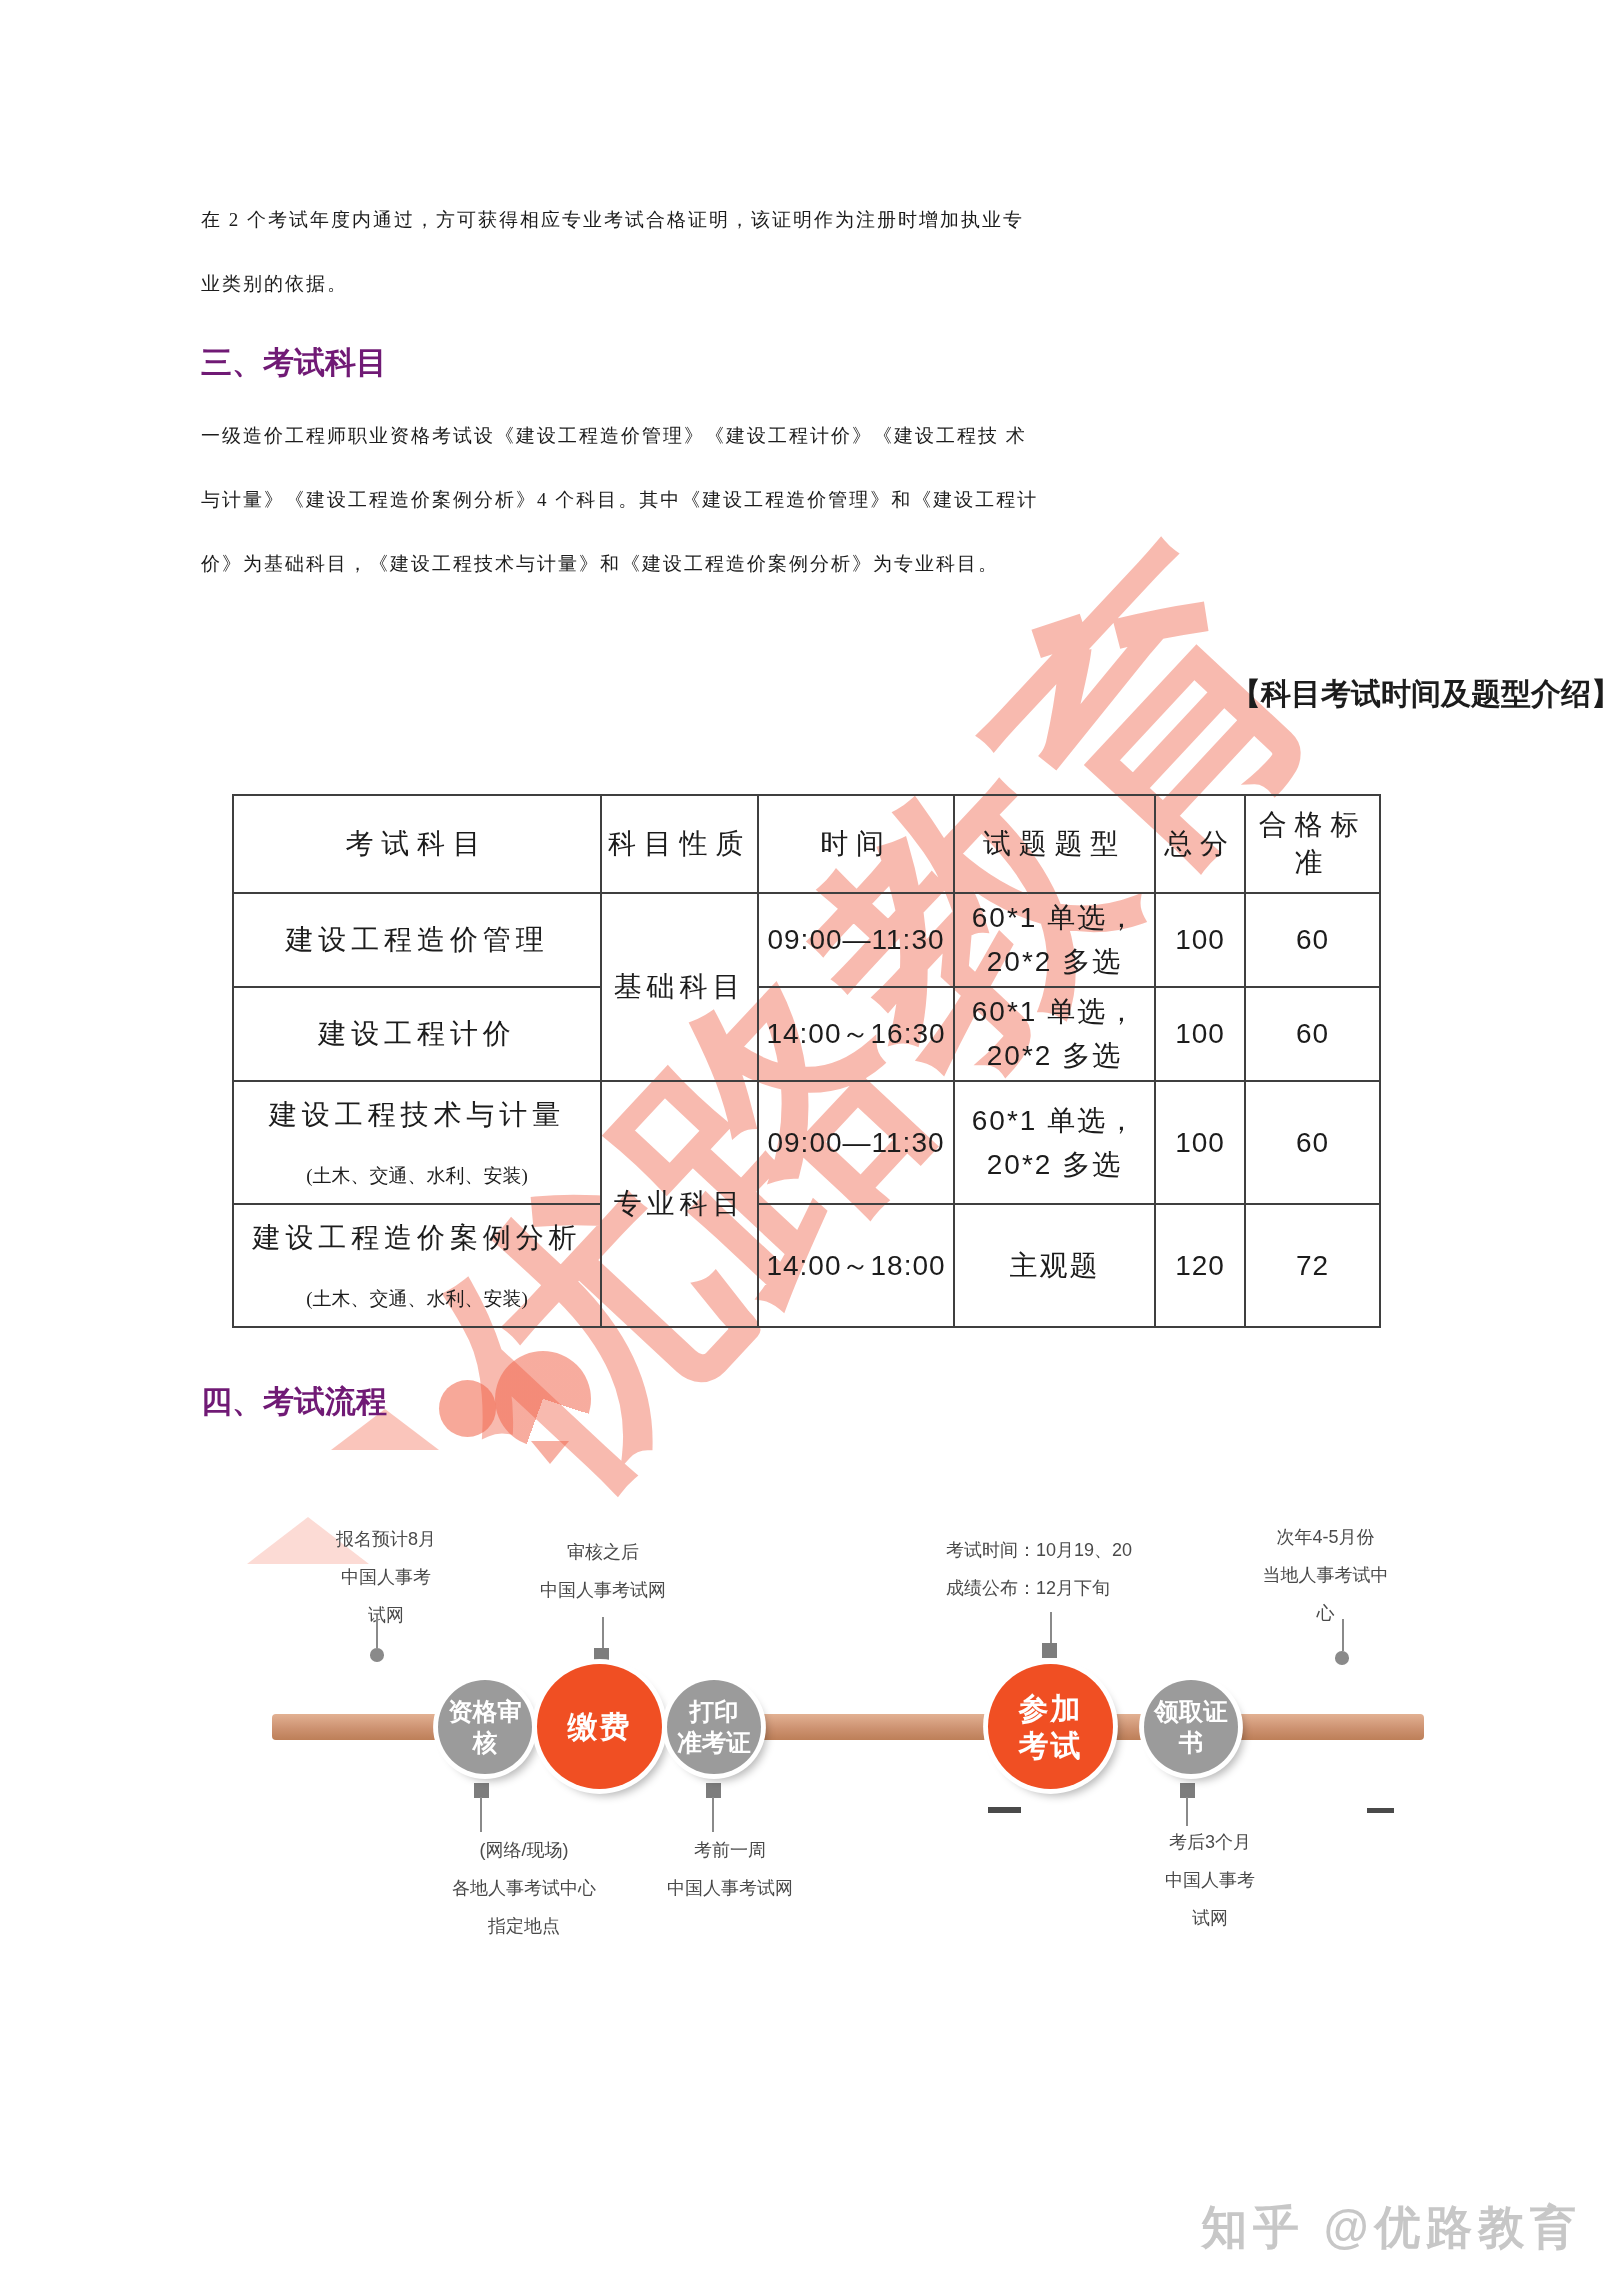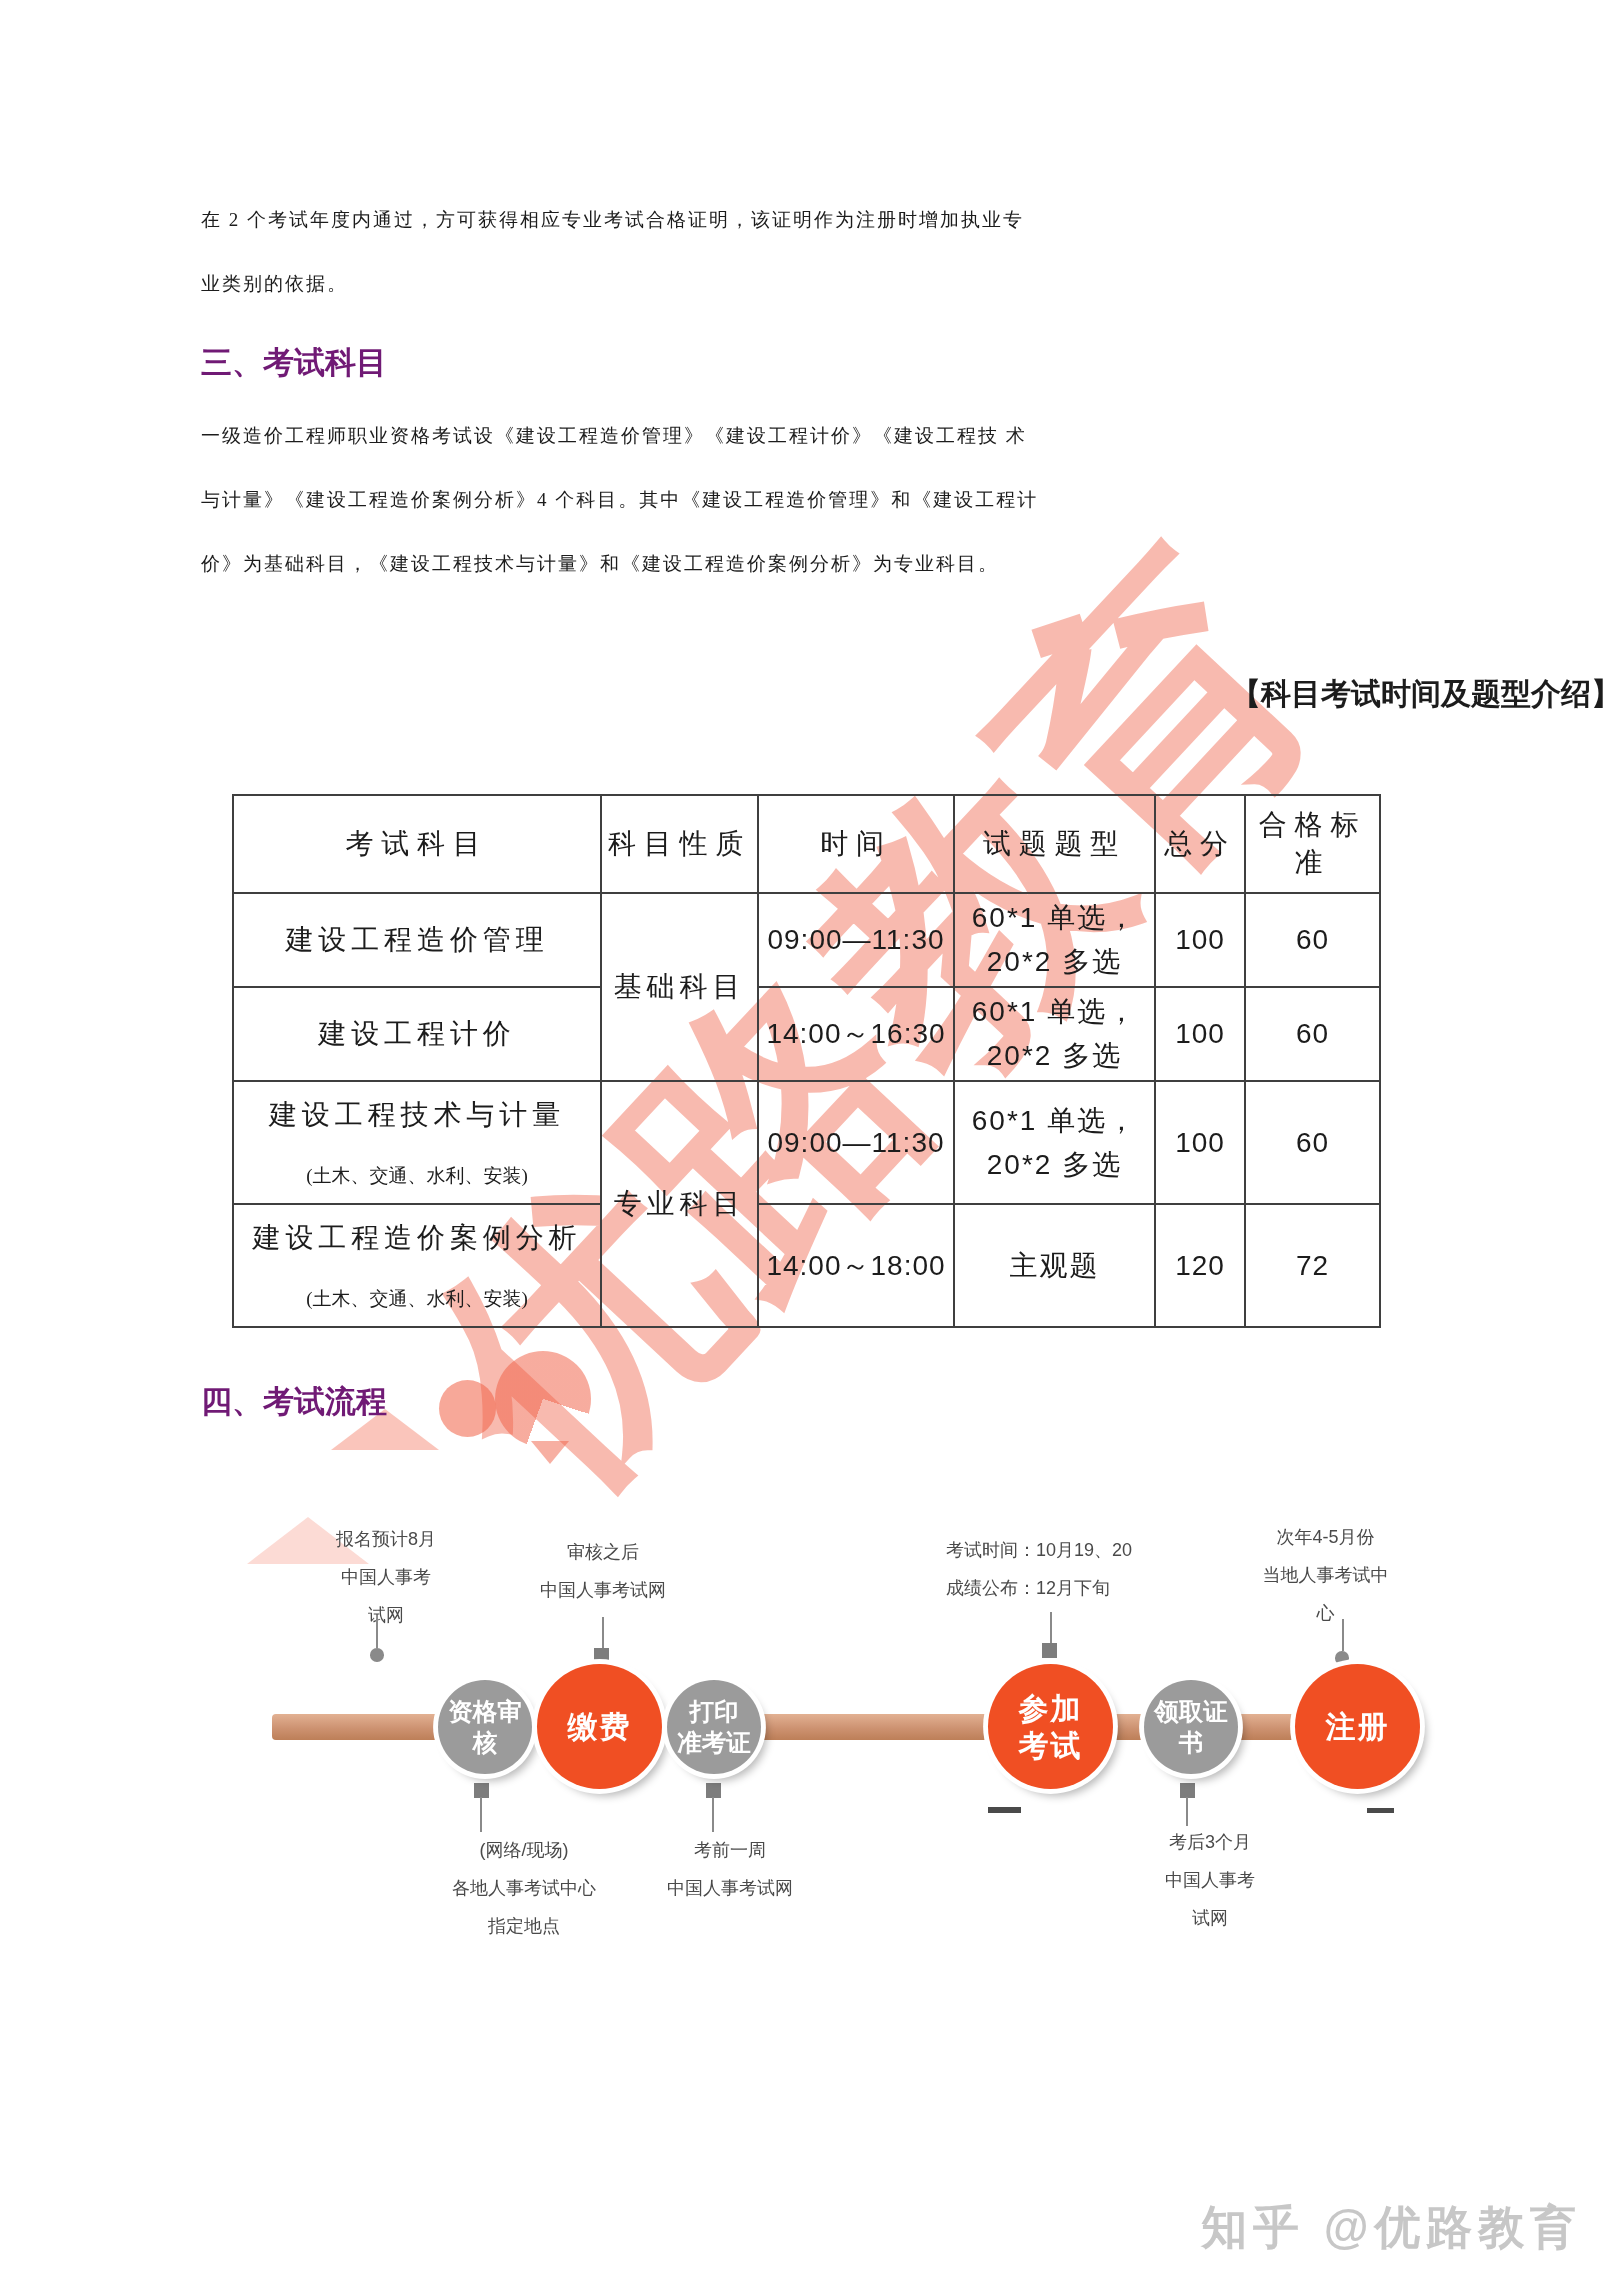--- a/index.html
+++ b/index.html
@@ -178,21 +178,20 @@
 
     <div class="step gray" style="left:438px;top:1680px;width:94px;height:94px;">资格审
 核</div>
     <div class="step orange" style="left:537px;top:1664px;width:125px;height:125px;">缴费</div>
     <div class="step gray" style="left:667px;top:1680px;width:94px;height:94px;">打印
 准考证</div>
     <div class="step orange" style="left:988px;top:1664px;width:125px;height:125px;">参加
 考试</div>
     <div class="step gray" style="left:1144px;top:1680px;width:94px;height:94px;">领取证
 书</div>
-    <div class="step orange" style="left:1295px;top:1664px;width:125px;height:125px;">注册</div>
 
     <div class="dash" style="left:988px;top:1807px;width:33px;height:5.9px;"></div>
     <div class="dash" style="left:1367px;top:1808px;width:27.4px;height:4.9px;"></div>
 
     <div class="mk-sq" style="left:474px;top:1783px;"></div>
     <div class="vline" style="left:480px;top:1797px;height:35px;"></div>
     <div class="mk-sq" style="left:706px;top:1783px;"></div>
     <div class="vline" style="left:712px;top:1797px;height:35px;"></div>
     <div class="mk-sq" style="left:1180px;top:1783px;"></div>
     <div class="vline" style="left:1186px;top:1797px;height:29px;"></div>

